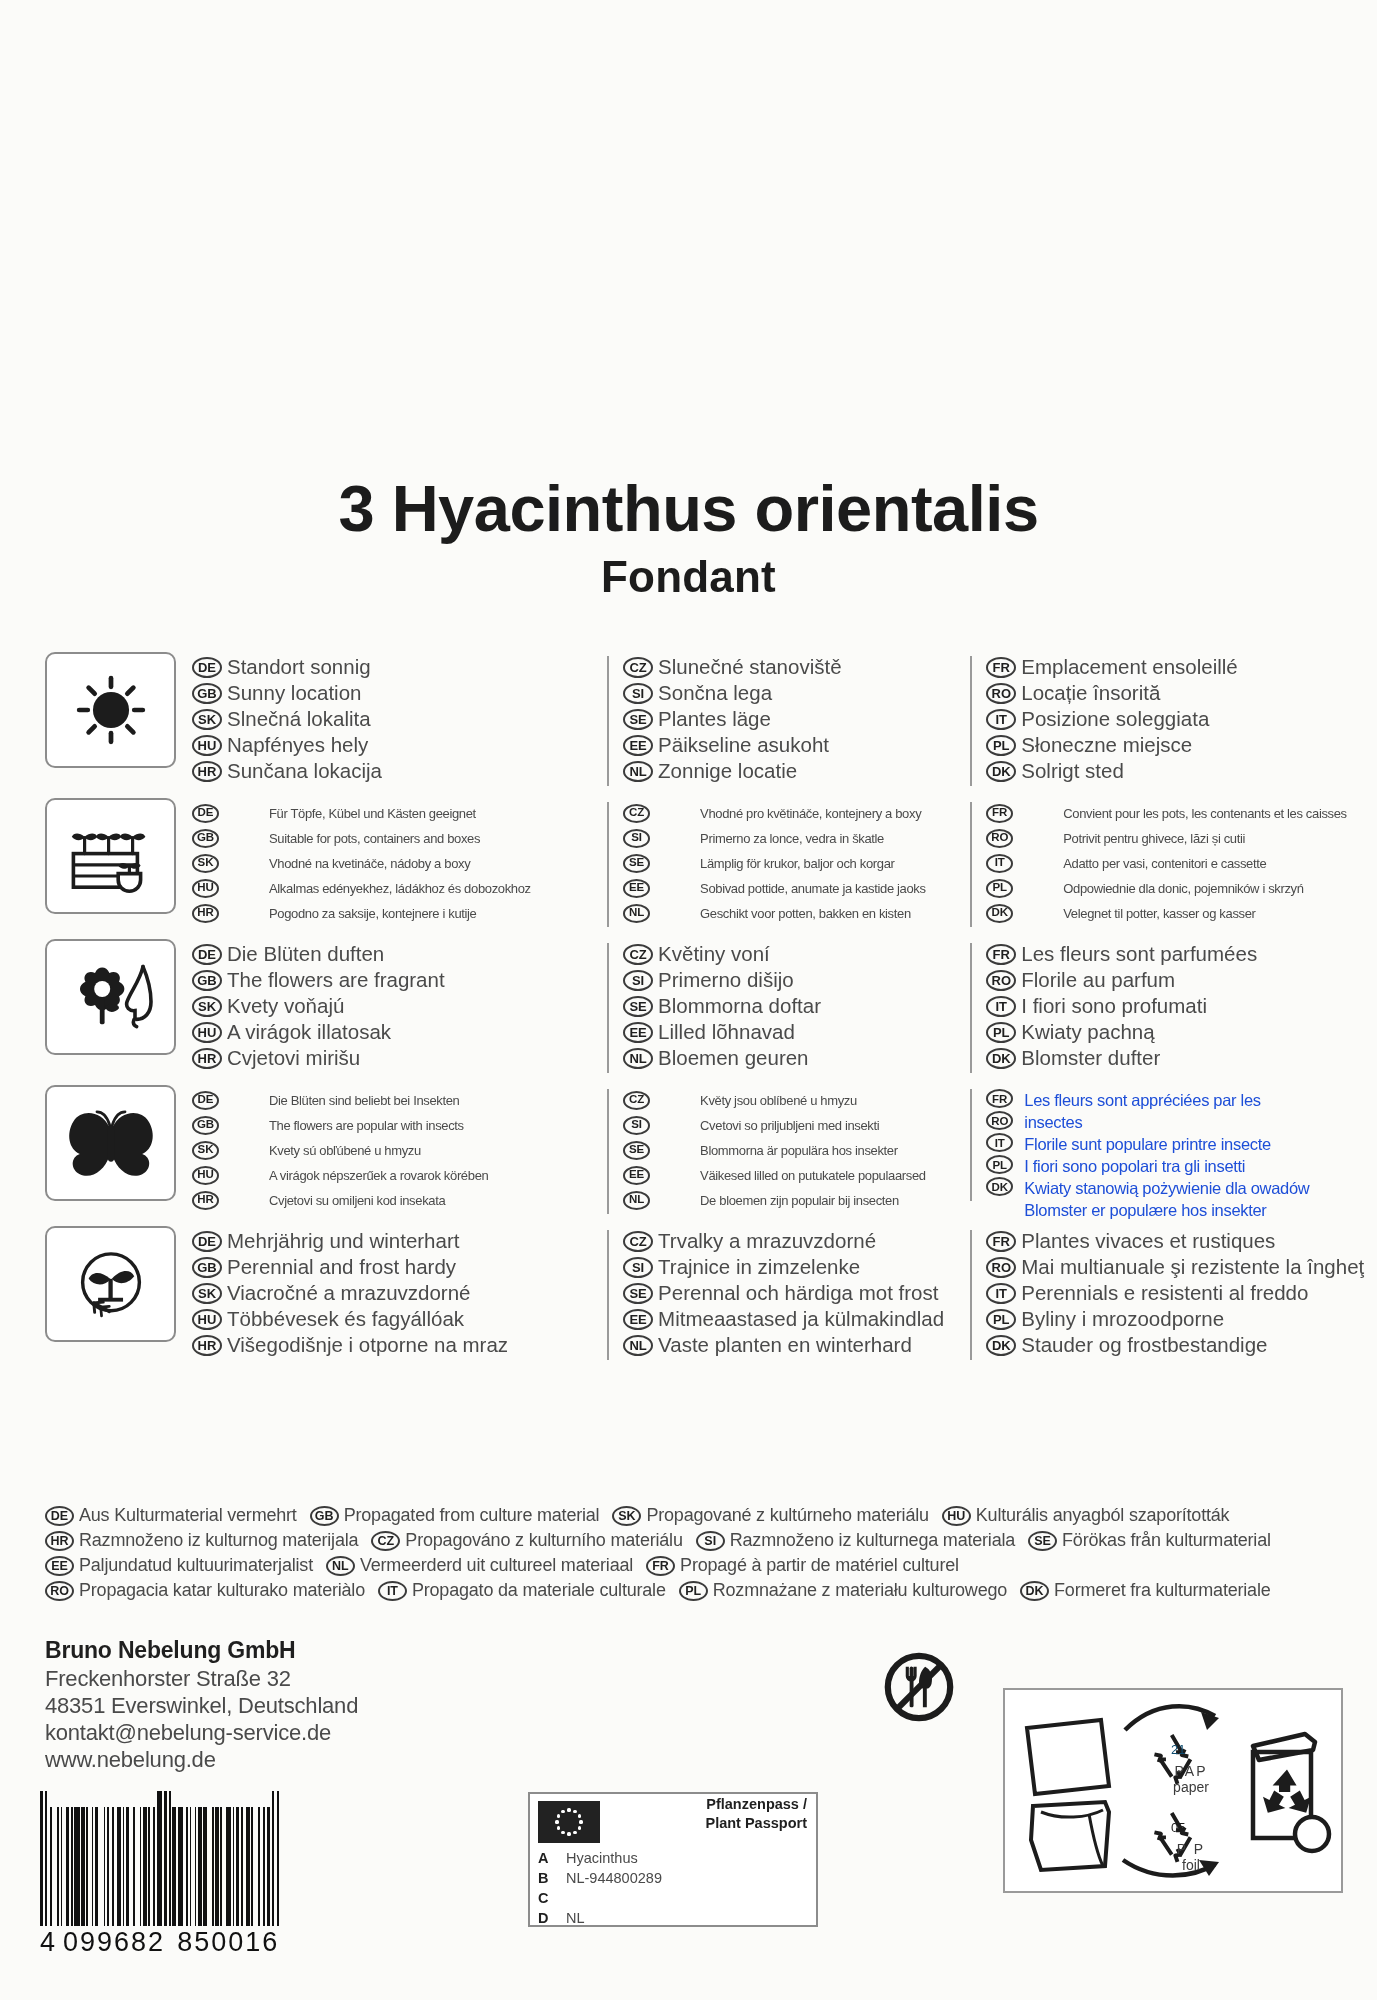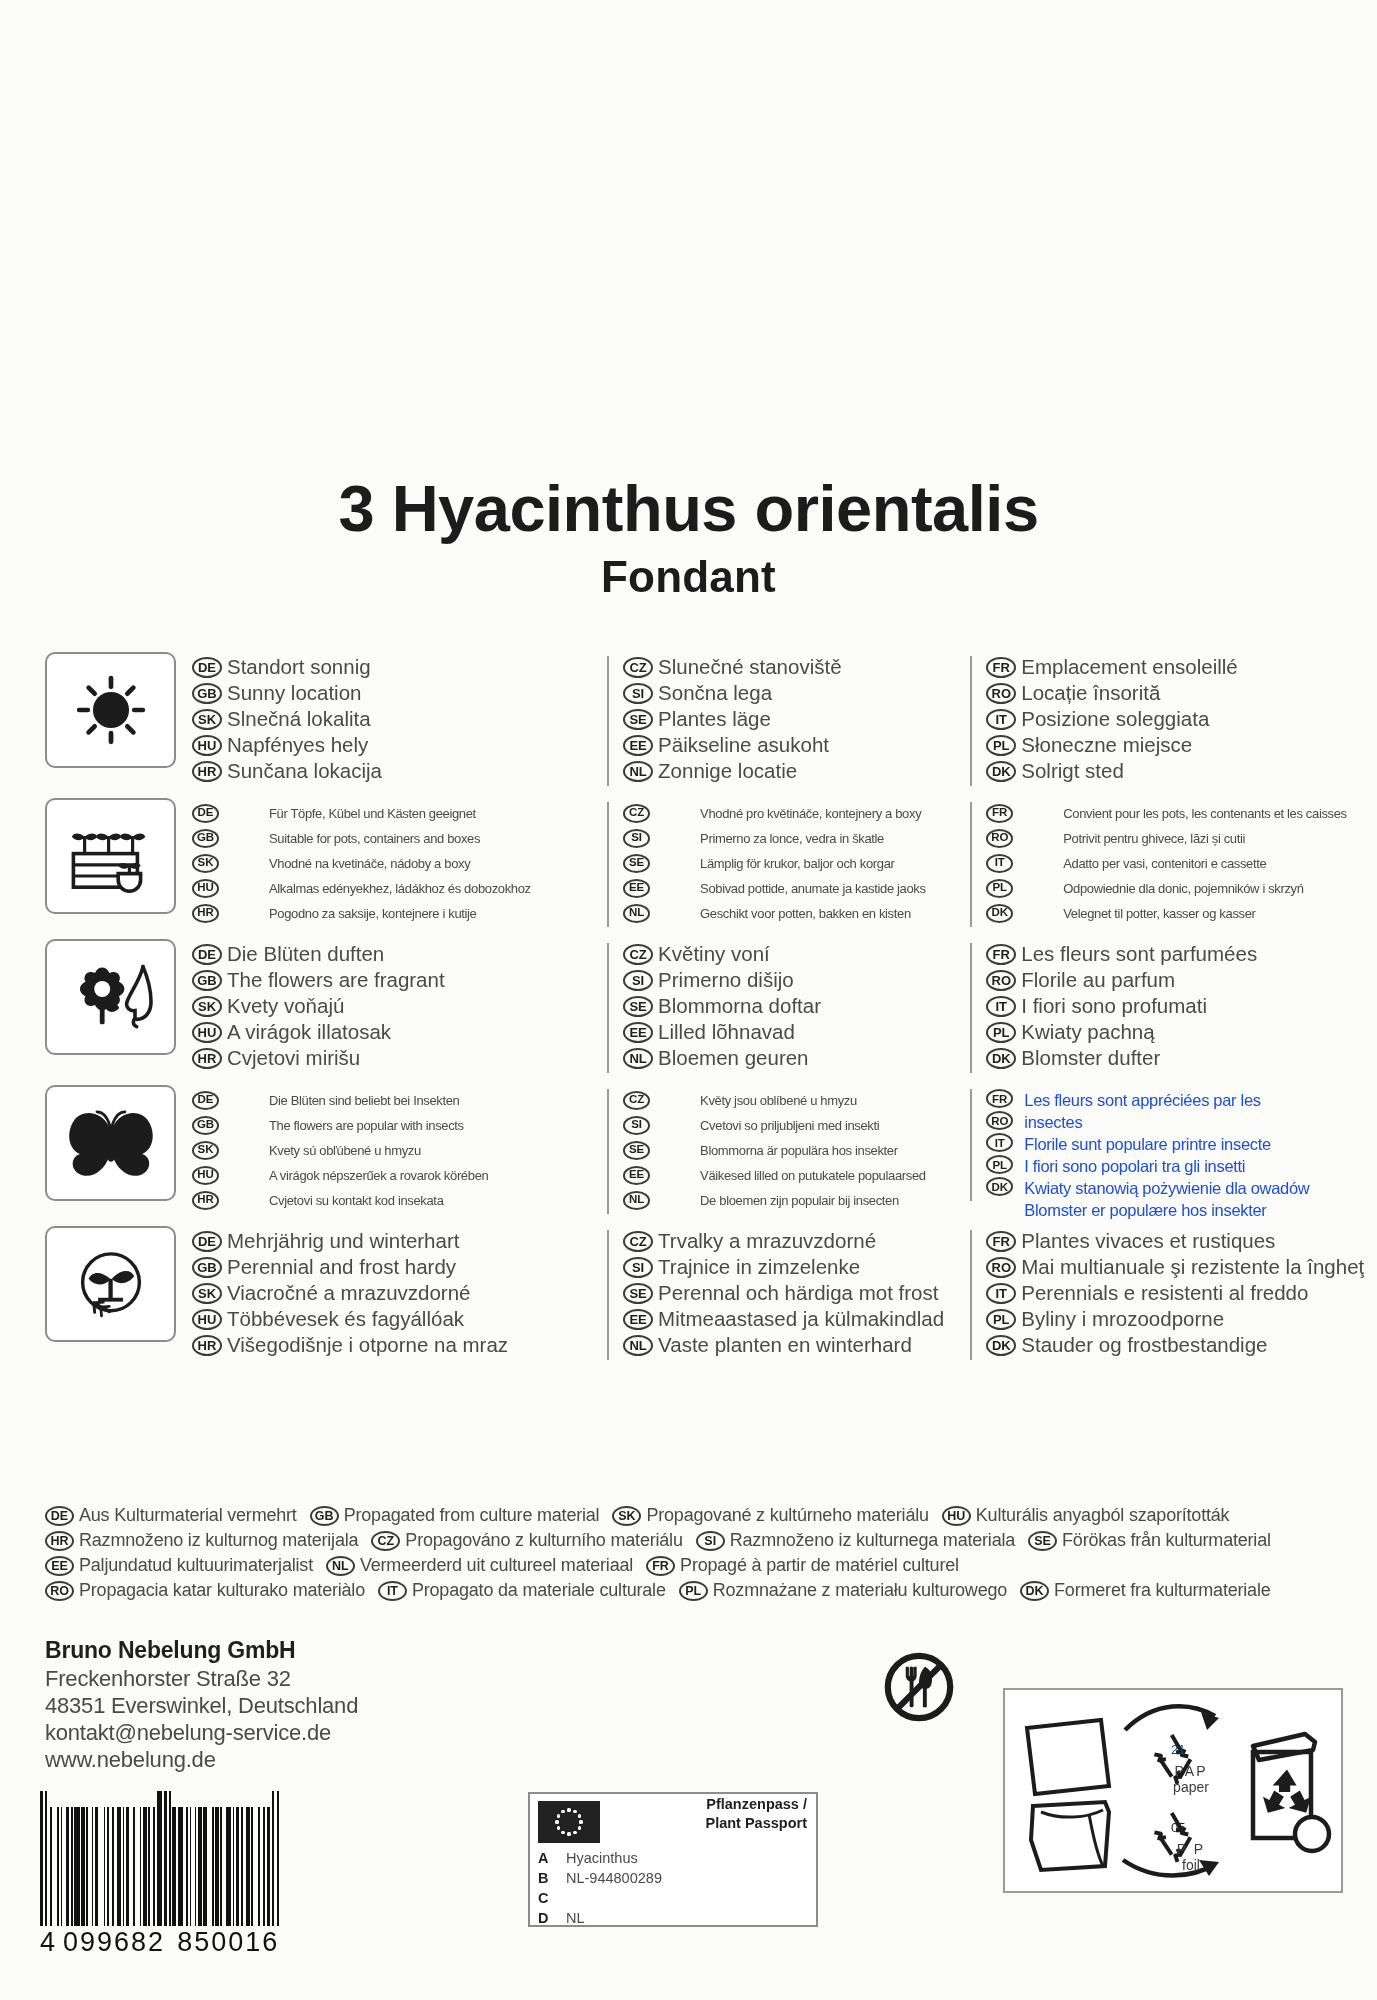--- a/index.html
+++ b/index.html
@@ -419,21 +419,21 @@
           <div class="line">
               <span class="badge">SK</span>
               <span class="txt">Kvety sú obľúbené u hmyzu</span>
             </div>
           <div class="line">
               <span class="badge">HU</span>
               <span class="txt">A virágok népszerűek a rovarok körében</span>
             </div>
           <div class="line">
               <span class="badge">HR</span>
-              <span class="txt">Cvjetovi su kontakt kod insekata</span>
+              <span class="txt">Cvjetovi su omiljeni kod insekata</span>
             </div>
         </div>
         <div class="col c2">
           <div class="line">
               <span class="badge">CZ</span>
               <span class="txt">Květy jsou oblíbené u hmyzu</span>
             </div>
           <div class="line">
               <span class="badge">SI</span>
               <span class="txt">Cvetovi so priljubljeni med insekti</span>

